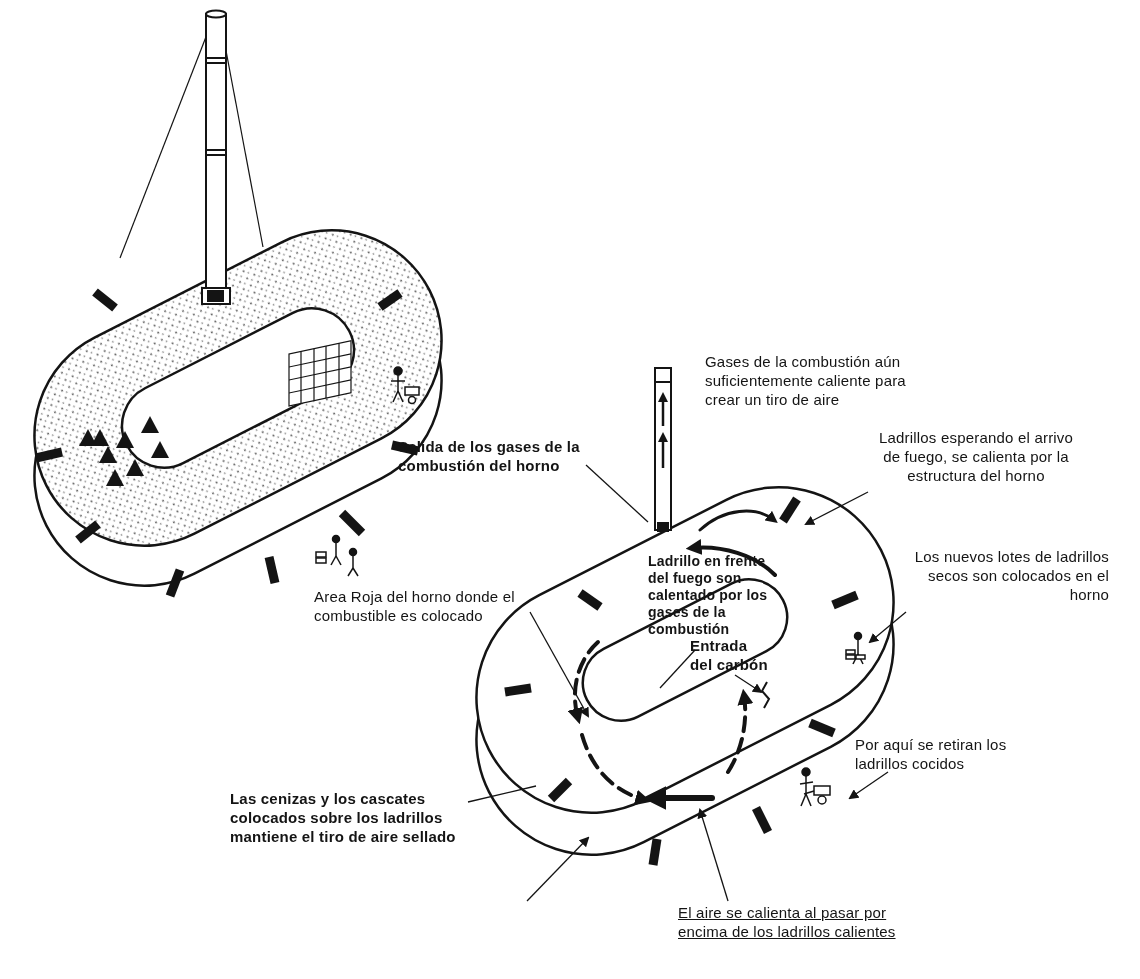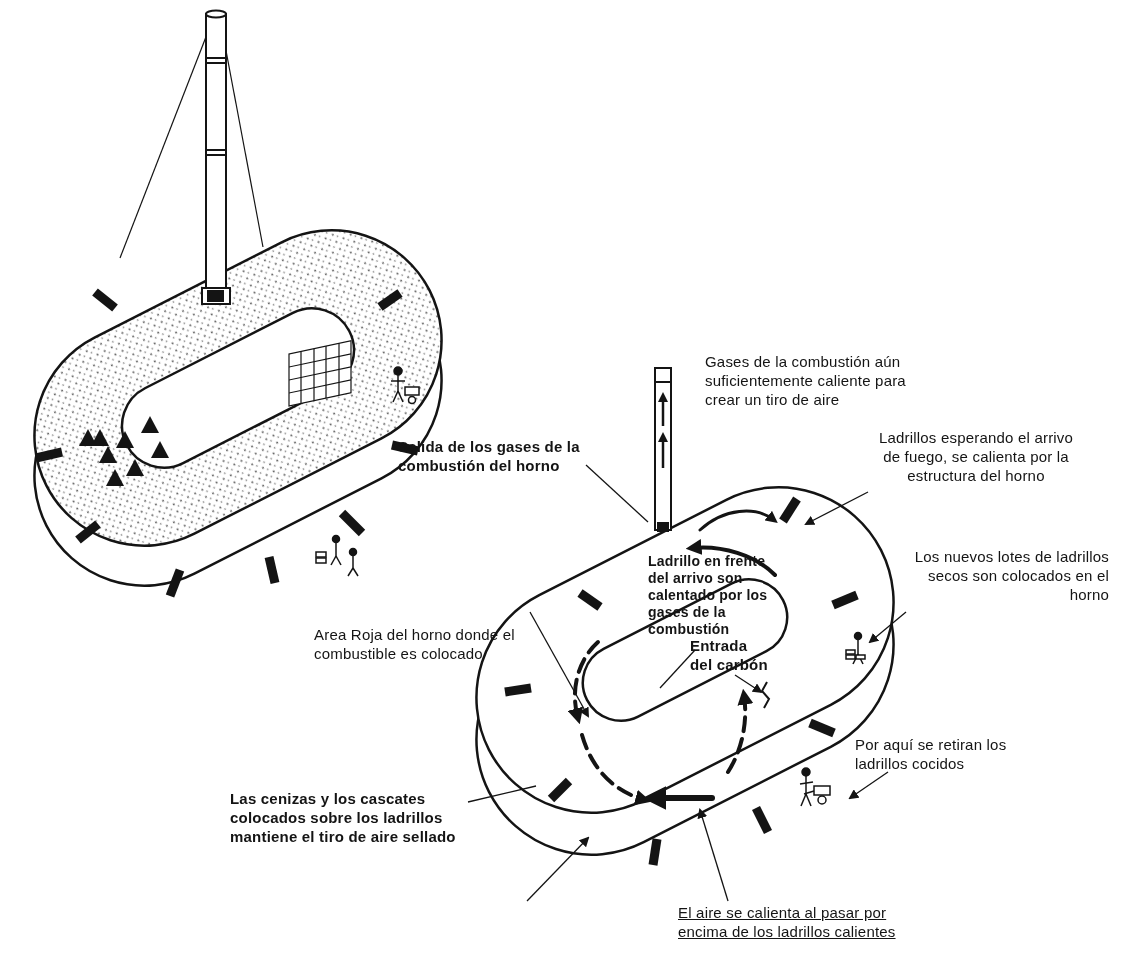--- a/index.html
+++ b/index.html
@@ -219,29 +219,29 @@
 
   <div class="lbl" style="left:866px;top:428px;width:220px;text-align:center;">Ladrillos esperando el arrivo
 de fuego, se calienta por la
 estructura del horno</div>
 
   <div class="lbl" style="left:884px;top:547px;width:225px;text-align:right;">Los nuevos lotes de ladrillos
 secos son colocados en el
 horno</div>
 
   <div class="lbl center small" style="left:648px;top:553px;width:140px;">Ladrillo en frente
-del arrivo son
+del fuego son
 calentado por los
 gases de la
 combustión</div>
 
   <div class="lbl center" style="left:690px;top:636px;width:100px;">Entrada
 del carbón</div>
 
-  <div class="lbl" style="left:314px;top:587px;width:220px;margin-top:38px;">Area Roja del horno donde el
+  <div class="lbl" style="left:314px;top:587px;width:220px;">Area Roja del horno donde el
 combustible es colocado</div>
 
   <div class="lbl" style="left:855px;top:735px;width:200px;">Por aquí se retiran los
 ladrillos cocidos</div>
 
   <div class="lbl" style="left:230px;top:789px;width:245px;font-weight:bold;">Las cenizas y los cascates
 colocados sobre los ladrillos
 mantiene el tiro de aire sellado</div>
 
 

